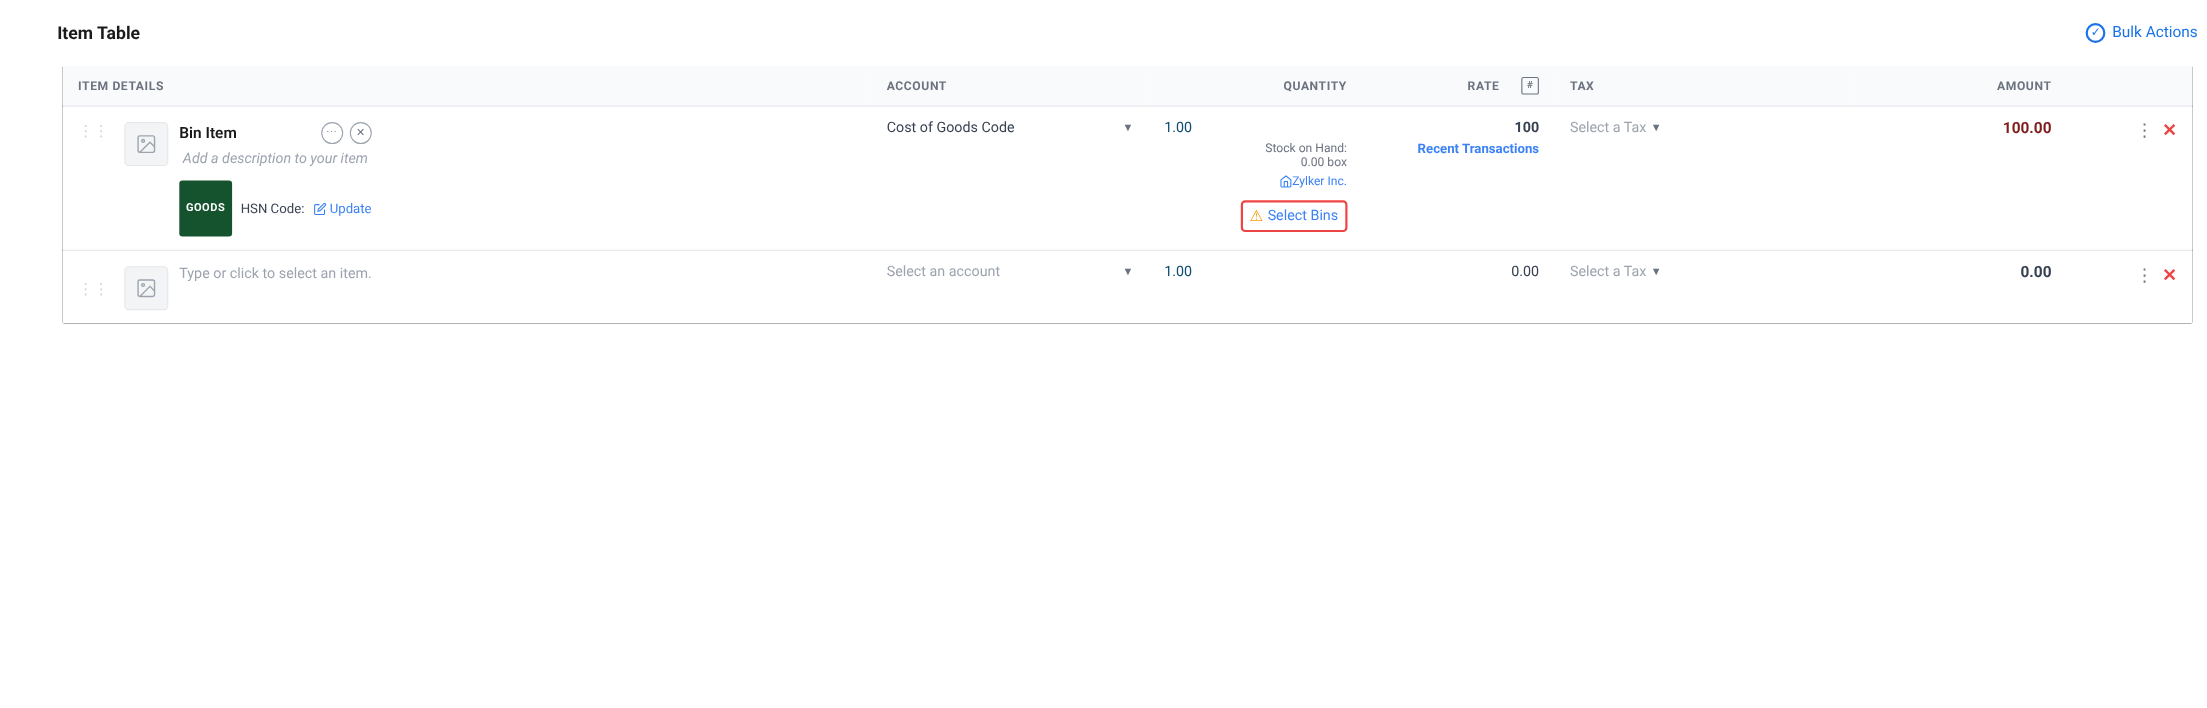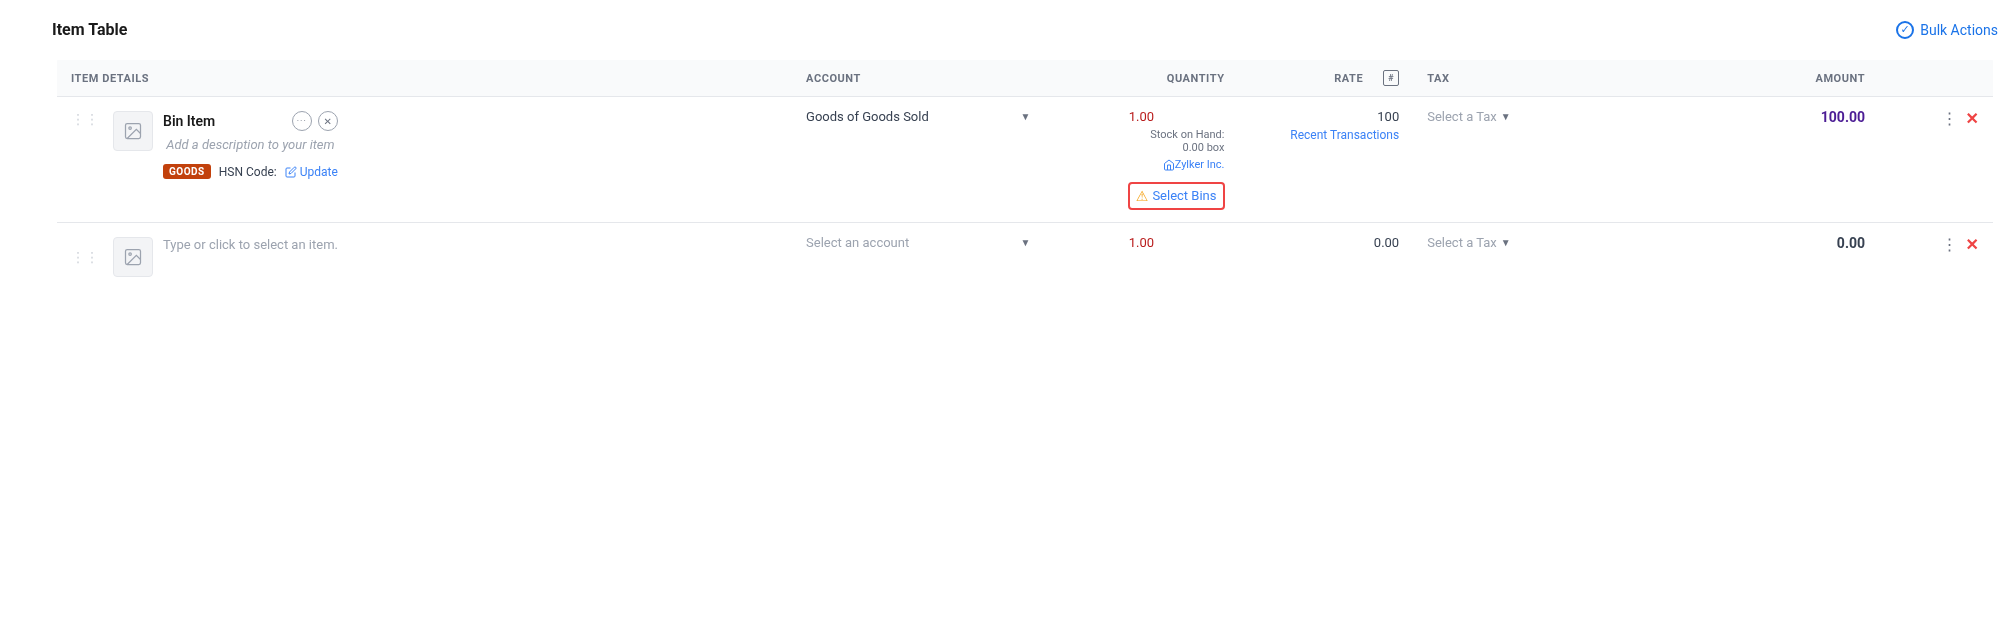--- a/index.html
+++ b/index.html
@@ -167,25 +167,25 @@
       margin-top: 6px;
       font-style: italic;
     }
     .item-tags-row {
       display: flex;
       align-items: center;
       gap: 8px;
       margin-top: 12px;
     }
     .goods-badge {
-      background: #c2410c;
+      background: #14532d;
       color: #fff;
       font-size: 10px;
       font-weight: 700;
-      padding: 2px 6px;
+      padding: 20px 6px;
       border-radius: 3px;
       letter-spacing: 0.05em;
     }
     .hsn-text {
       font-size: 12px;
       color: #374151;
     }
     .update-link {
       color: #3b82f6;
       font-size: 12px;
@@ -212,23 +212,23 @@
       font-size: 10px;
       cursor: pointer;
     }
 
     
     .qty-cell {
       text-align: right;
     }
     .qty-value {
       font-size: 13px;
-      color: #b91c1c;
+      color: #0c4a6e;
       display: block;
-      text-align: center;
+      text-align: left;
     }
     .stock-info {
       color: #6b7280;
       font-size: 11px;
       margin-top: 4px;
       text-align: right;
     }
     .company-link {
       color: #3b82f6;
       font-size: 11px;
@@ -281,21 +281,21 @@
       color: #9ca3af;
     }
     .tax-text {
       font-size: 13px;
     }
 
     
     .amount-value {
       font-size: 14px;
       font-weight: 700;
-      color: #4c1d95;
+      color: #7f1d1d;
       text-align: right;
     }
     .amount-zero {
       font-size: 14px;
       font-weight: 700;
       color: #374151;
       text-align: right;
     }
 
     
@@ -404,21 +404,21 @@
                   </svg>
                   <span>Update</span>
                 </a>
               </div>
             </div>
           </div>
         </td>
 
         <td>
           <div class="account-select">
-            <span class="account-text">Goods of Goods Sold</span>
+            <span class="account-text">Cost of Goods Code</span>
             <span class="dropdown-arrow">▼</span>
           </div>
         </td>
 
         <td class="qty-cell">
           <span class="qty-value">1.00</span>
           <div class="stock-info">
             <span>Stock on Hand:</span><br>
             <span>0.00 box</span>
           </div>
@@ -431,21 +431,21 @@
               <span>Zylker Inc.</span>
             </span>
           </span>
           <div class="select-bins-btn">
             <span class="warning-icon">⚠</span>
             <span>Select Bins</span>
           </div>
         </td>
 
         <td>
-          <div style="text-align:right;">
+          <div style="text-align:right;font-weight:bold;">
             <span class="rate-value">100</span>
             <span class="recent-transactions">Recent Transactions</span>
           </div>
         </td>
 
         <td>
           <div class="tax-select">
             <span class="tax-text">Select a Tax</span>
             <span class="dropdown-arrow">▼</span>
           </div>

